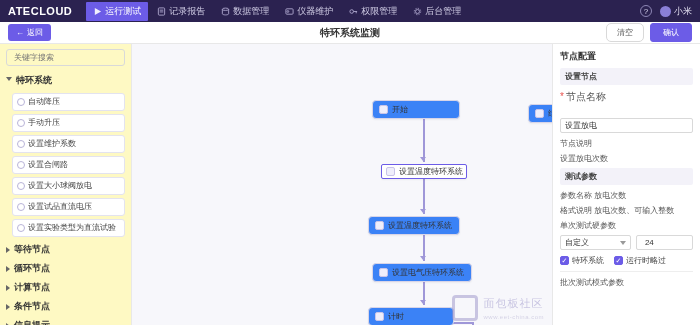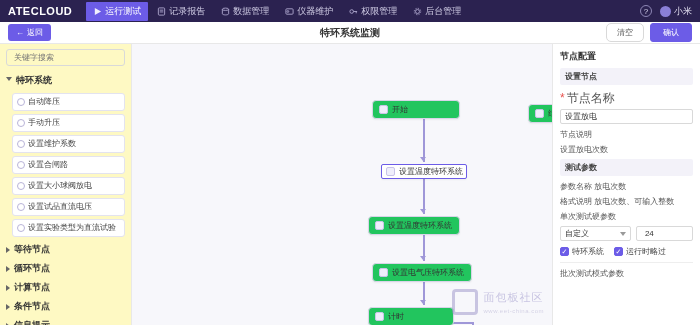--- a/index.html
+++ b/index.html
@@ -87,59 +87,59 @@
   .dot-ico {
     width:8px;height:8px;border-radius:50%;border:1px solid #b9b4d8;flex:0 0 auto;
     display:inline-block;
   }
 
   
   .canvas {
     flex:1; position:relative; background:#f7f7fb; overflow:hidden;
   }
   .node {
-    position:absolute; background:#22c55e; border:1px solid #d8d5e8; border-radius:4px;
+    position:absolute; background:#3b82f6; border:1px solid #d8d5e8; border-radius:4px;
     font-size:8px; color:#333; display:flex; align-items:center; gap:4px;
     padding:3px 6px; white-space:nowrap; box-shadow:0 1px 2px rgba(0,0,0,.05);
   }
   .node .bullet {
     width:9px;height:9px;border-radius:2px;background:#efeefb;border:1px solid #c9c4e8;
     flex:0 0 auto;display:inline-block;
   }
   .node.sel { border:1.5px solid #6c5ce7; }
   .edge { position:absolute; background:#9f97d8; }
   .arrow {
     position:absolute; width:0;height:0;
     border-left:3px solid transparent;border-right:3px solid transparent;
     border-top:4px solid #9f97d8;
   }
   .end-wrap { position:absolute; display:flex; align-items:center; gap:4px;}
   .watermark {
-    position:absolute; right:8px; bottom:10px; display:flex; align-items:center; gap:5px;
+    position:absolute; right:8px; bottom:4px; display:flex; align-items:center; gap:5px;
     opacity:.5;
   }
   .wm-logo {
     width:26px;height:26px;border:3px solid #9a93c9;border-radius:4px;
     display:block;
   }
   .wm-text { font-size:11px; color:#9a93c9; letter-spacing:1px;}
   .wm-sub { font-size:6px; color:#b3aed0; letter-spacing:.5px;}
 
   
   .rightpanel {
     width:148px; background:#fff; border-left:1px solid #e8e8e8; padding:6px 7px;
     overflow:hidden;
   }
   .rp-title { font-size:9px; font-weight:bold; color:#333; margin-bottom:5px;}
   .rp-section {
     font-size:8px; font-weight:bold; color:#444; background:#f3f2f9;
     padding:3px 5px; border-radius:2px; margin:4px 0 5px;
   }
   .field { margin-bottom:5px; }
-  .field label { display:block; font-size:12px; color:#555; margin-bottom:2px;}
+  .field label { display:block; font-size:10px; color:#555; margin-bottom:14px;}
   .req::before { content:"*"; color:#e8534f; margin-right:2px;}
   .inp {
     height:15px;border:1px solid #d9d9d9;border-radius:2px;background:#fff;
     font-size:8px;color:#333;display:flex;align-items:center;padding:0 4px;width:100%;
   }
   .sel {
     height:15px;border:1px solid #d9d9d9;border-radius:2px;background:#fff;
     font-size:8px;color:#333;display:flex;align-items:center;justify-content:space-between;
     padding:0 4px;width:92px;
   }

